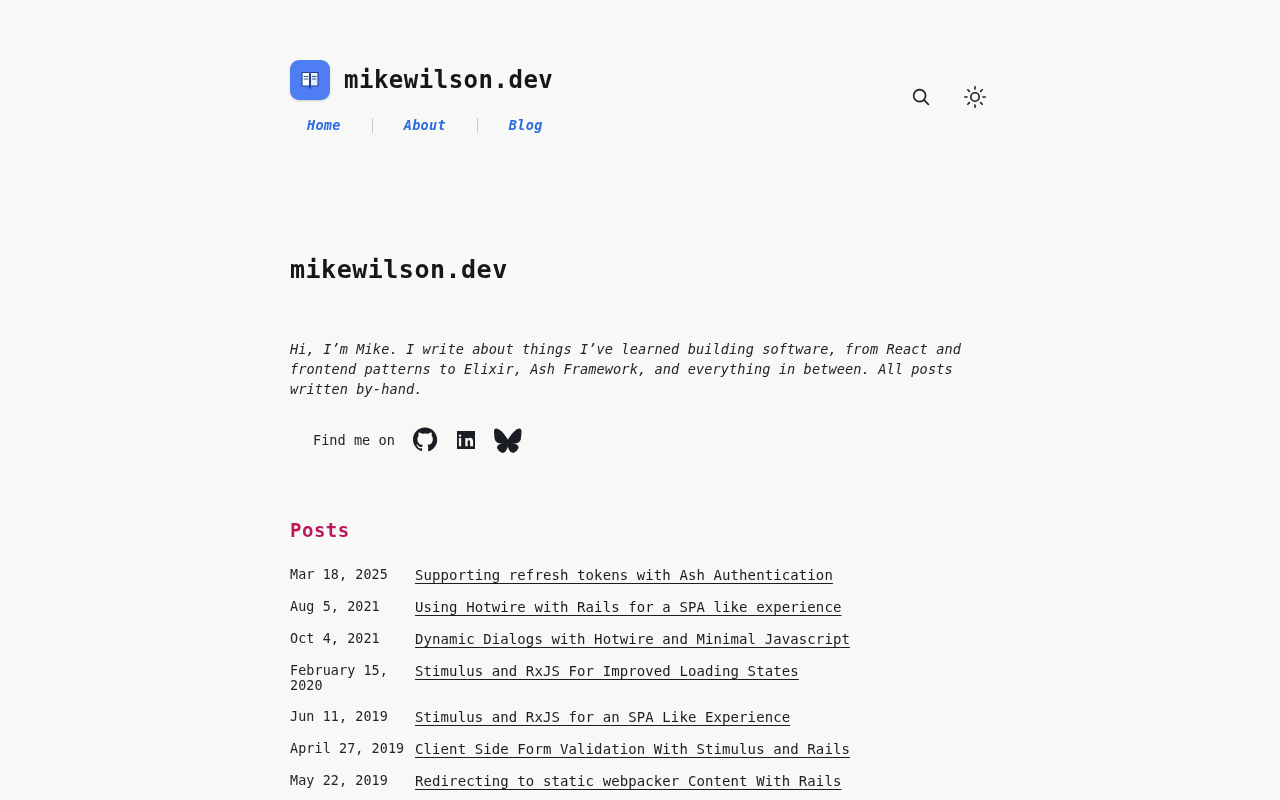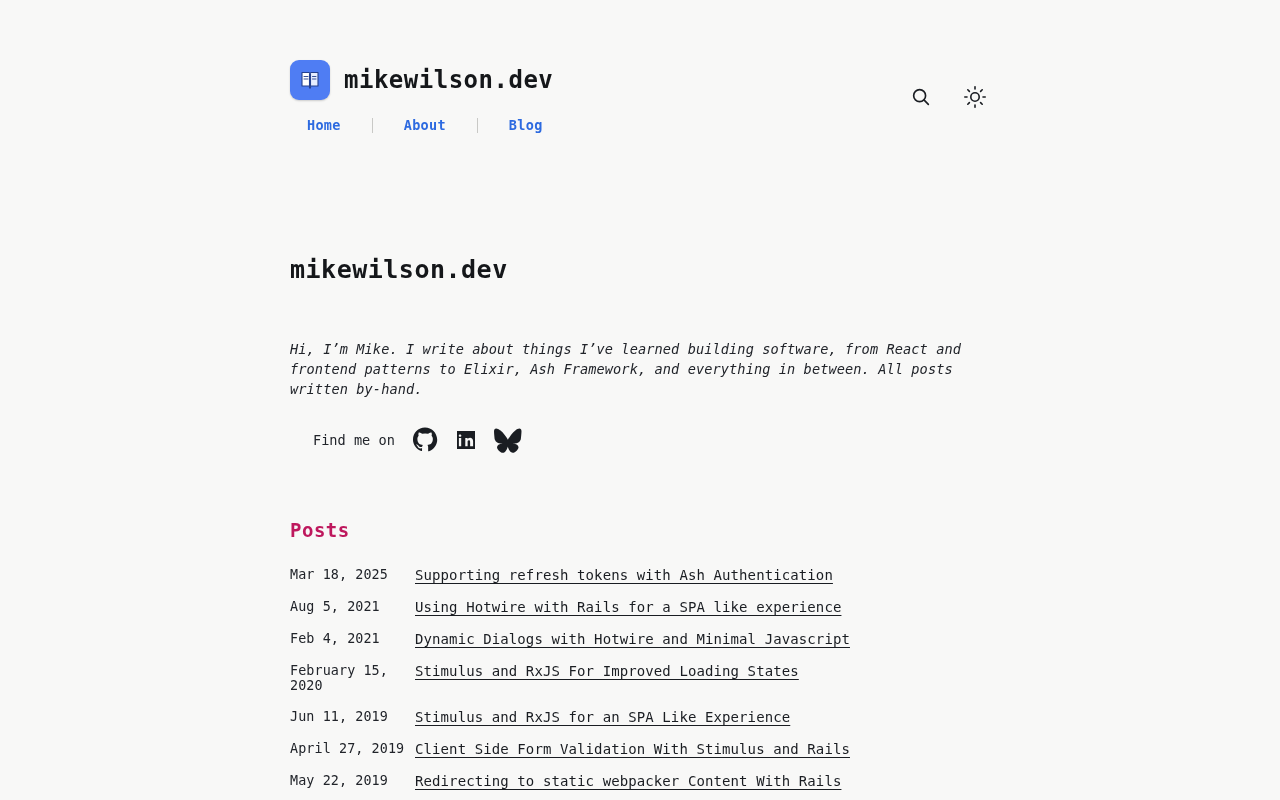--- a/index.html
+++ b/index.html
@@ -56,20 +56,21 @@
     margin-left: 17px;
     gap: 0;
   }
   .nav a {
     font-size: 13.5px;
     font-weight: bold;
     color: #2d6ae0;
     text-decoration: none;
     padding: 0 31px;
     letter-spacing: 0.3px;
+    font-style: italic;
   }
   .nav a:first-child { padding-left: 0; }
   .nav .divider {
     width: 1px;
     height: 15px;
     background: #c9c9c6;
   }
   .header-actions {
     display: flex;
     align-items: center;
@@ -231,21 +232,21 @@
       <div class="posts">
         <div class="post-row">
           <span class="post-date">Mar 18, 2025</span>
           <a class="post-link" href="#">Supporting refresh tokens with Ash Authentication</a>
         </div>
         <div class="post-row">
           <span class="post-date">Aug 5, 2021</span>
           <a class="post-link" href="#">Using Hotwire with Rails for a SPA like experience</a>
         </div>
         <div class="post-row">
-          <span class="post-date">Feb 4, 2021</span>
+          <span class="post-date">Oct 4, 2021</span>
           <a class="post-link" href="#">Dynamic Dialogs with Hotwire and Minimal Javascript</a>
         </div>
         <div class="post-row">
           <span class="post-date">February 15, 2020</span>
           <a class="post-link" href="#">Stimulus and RxJS For Improved Loading States</a>
         </div>
         <div class="post-row">
           <span class="post-date">Jun 11, 2019</span>
           <a class="post-link" href="#">Stimulus and RxJS for an SPA Like Experience</a>
         </div>

